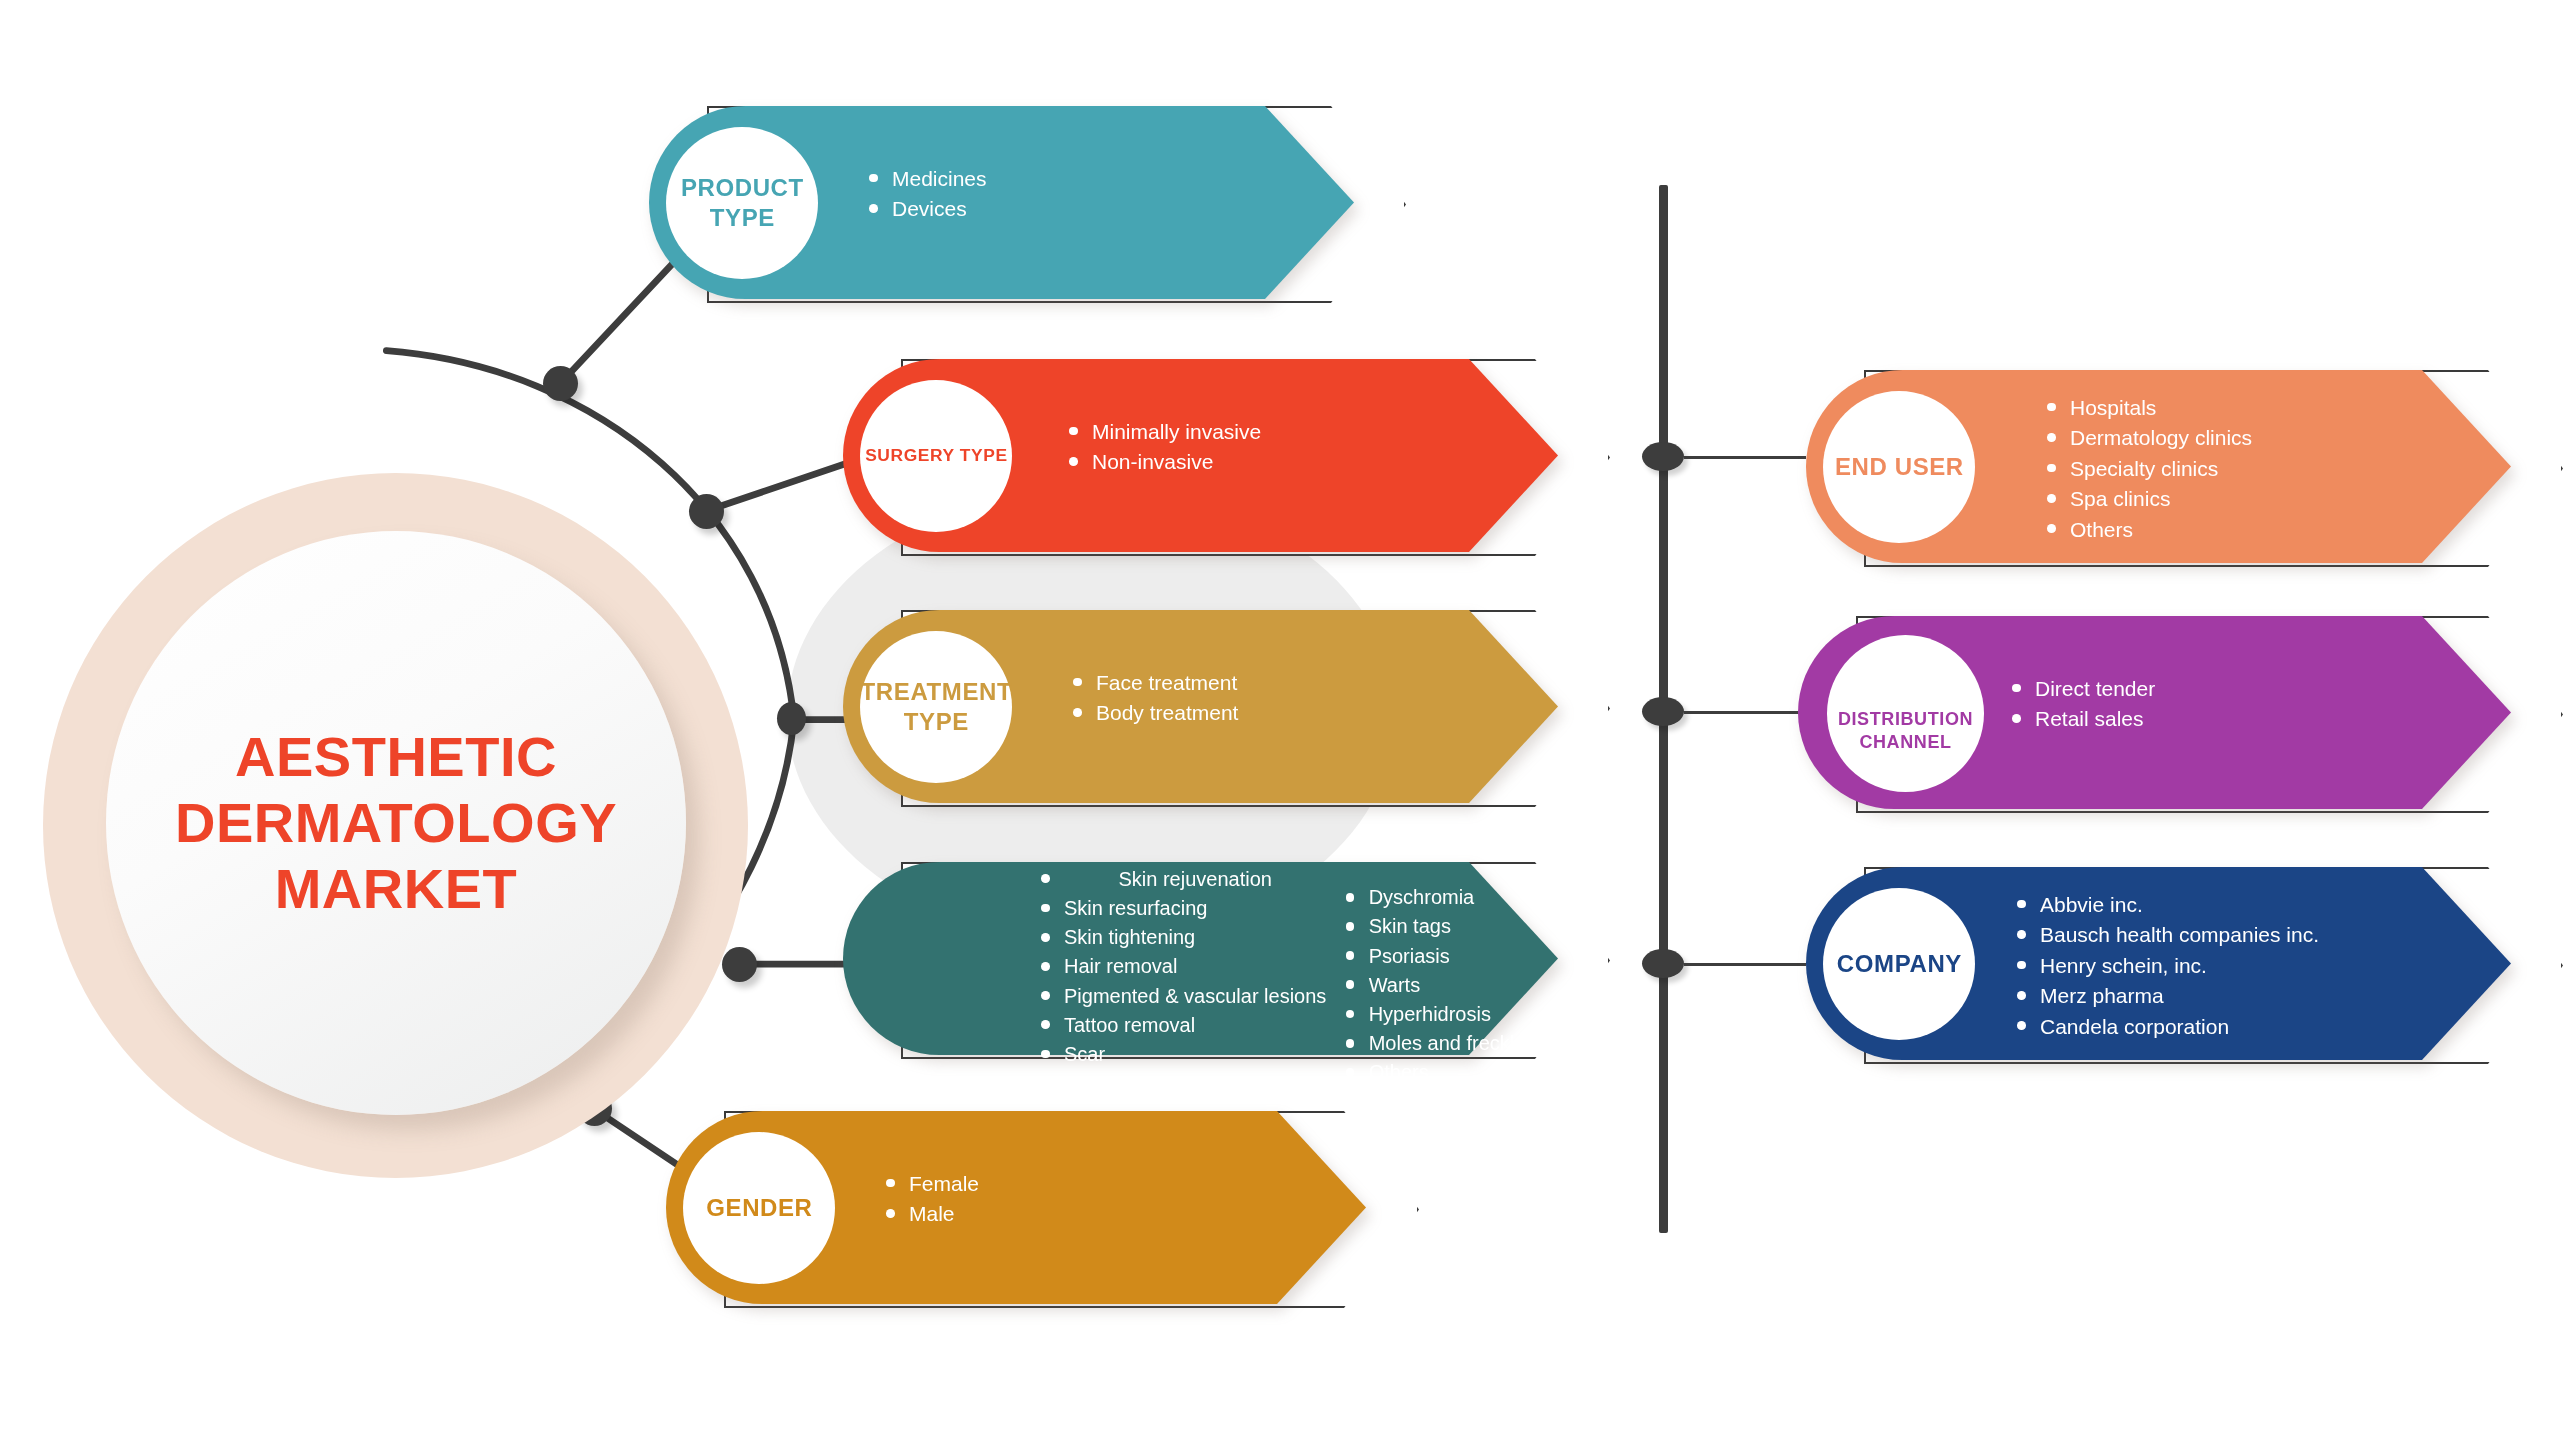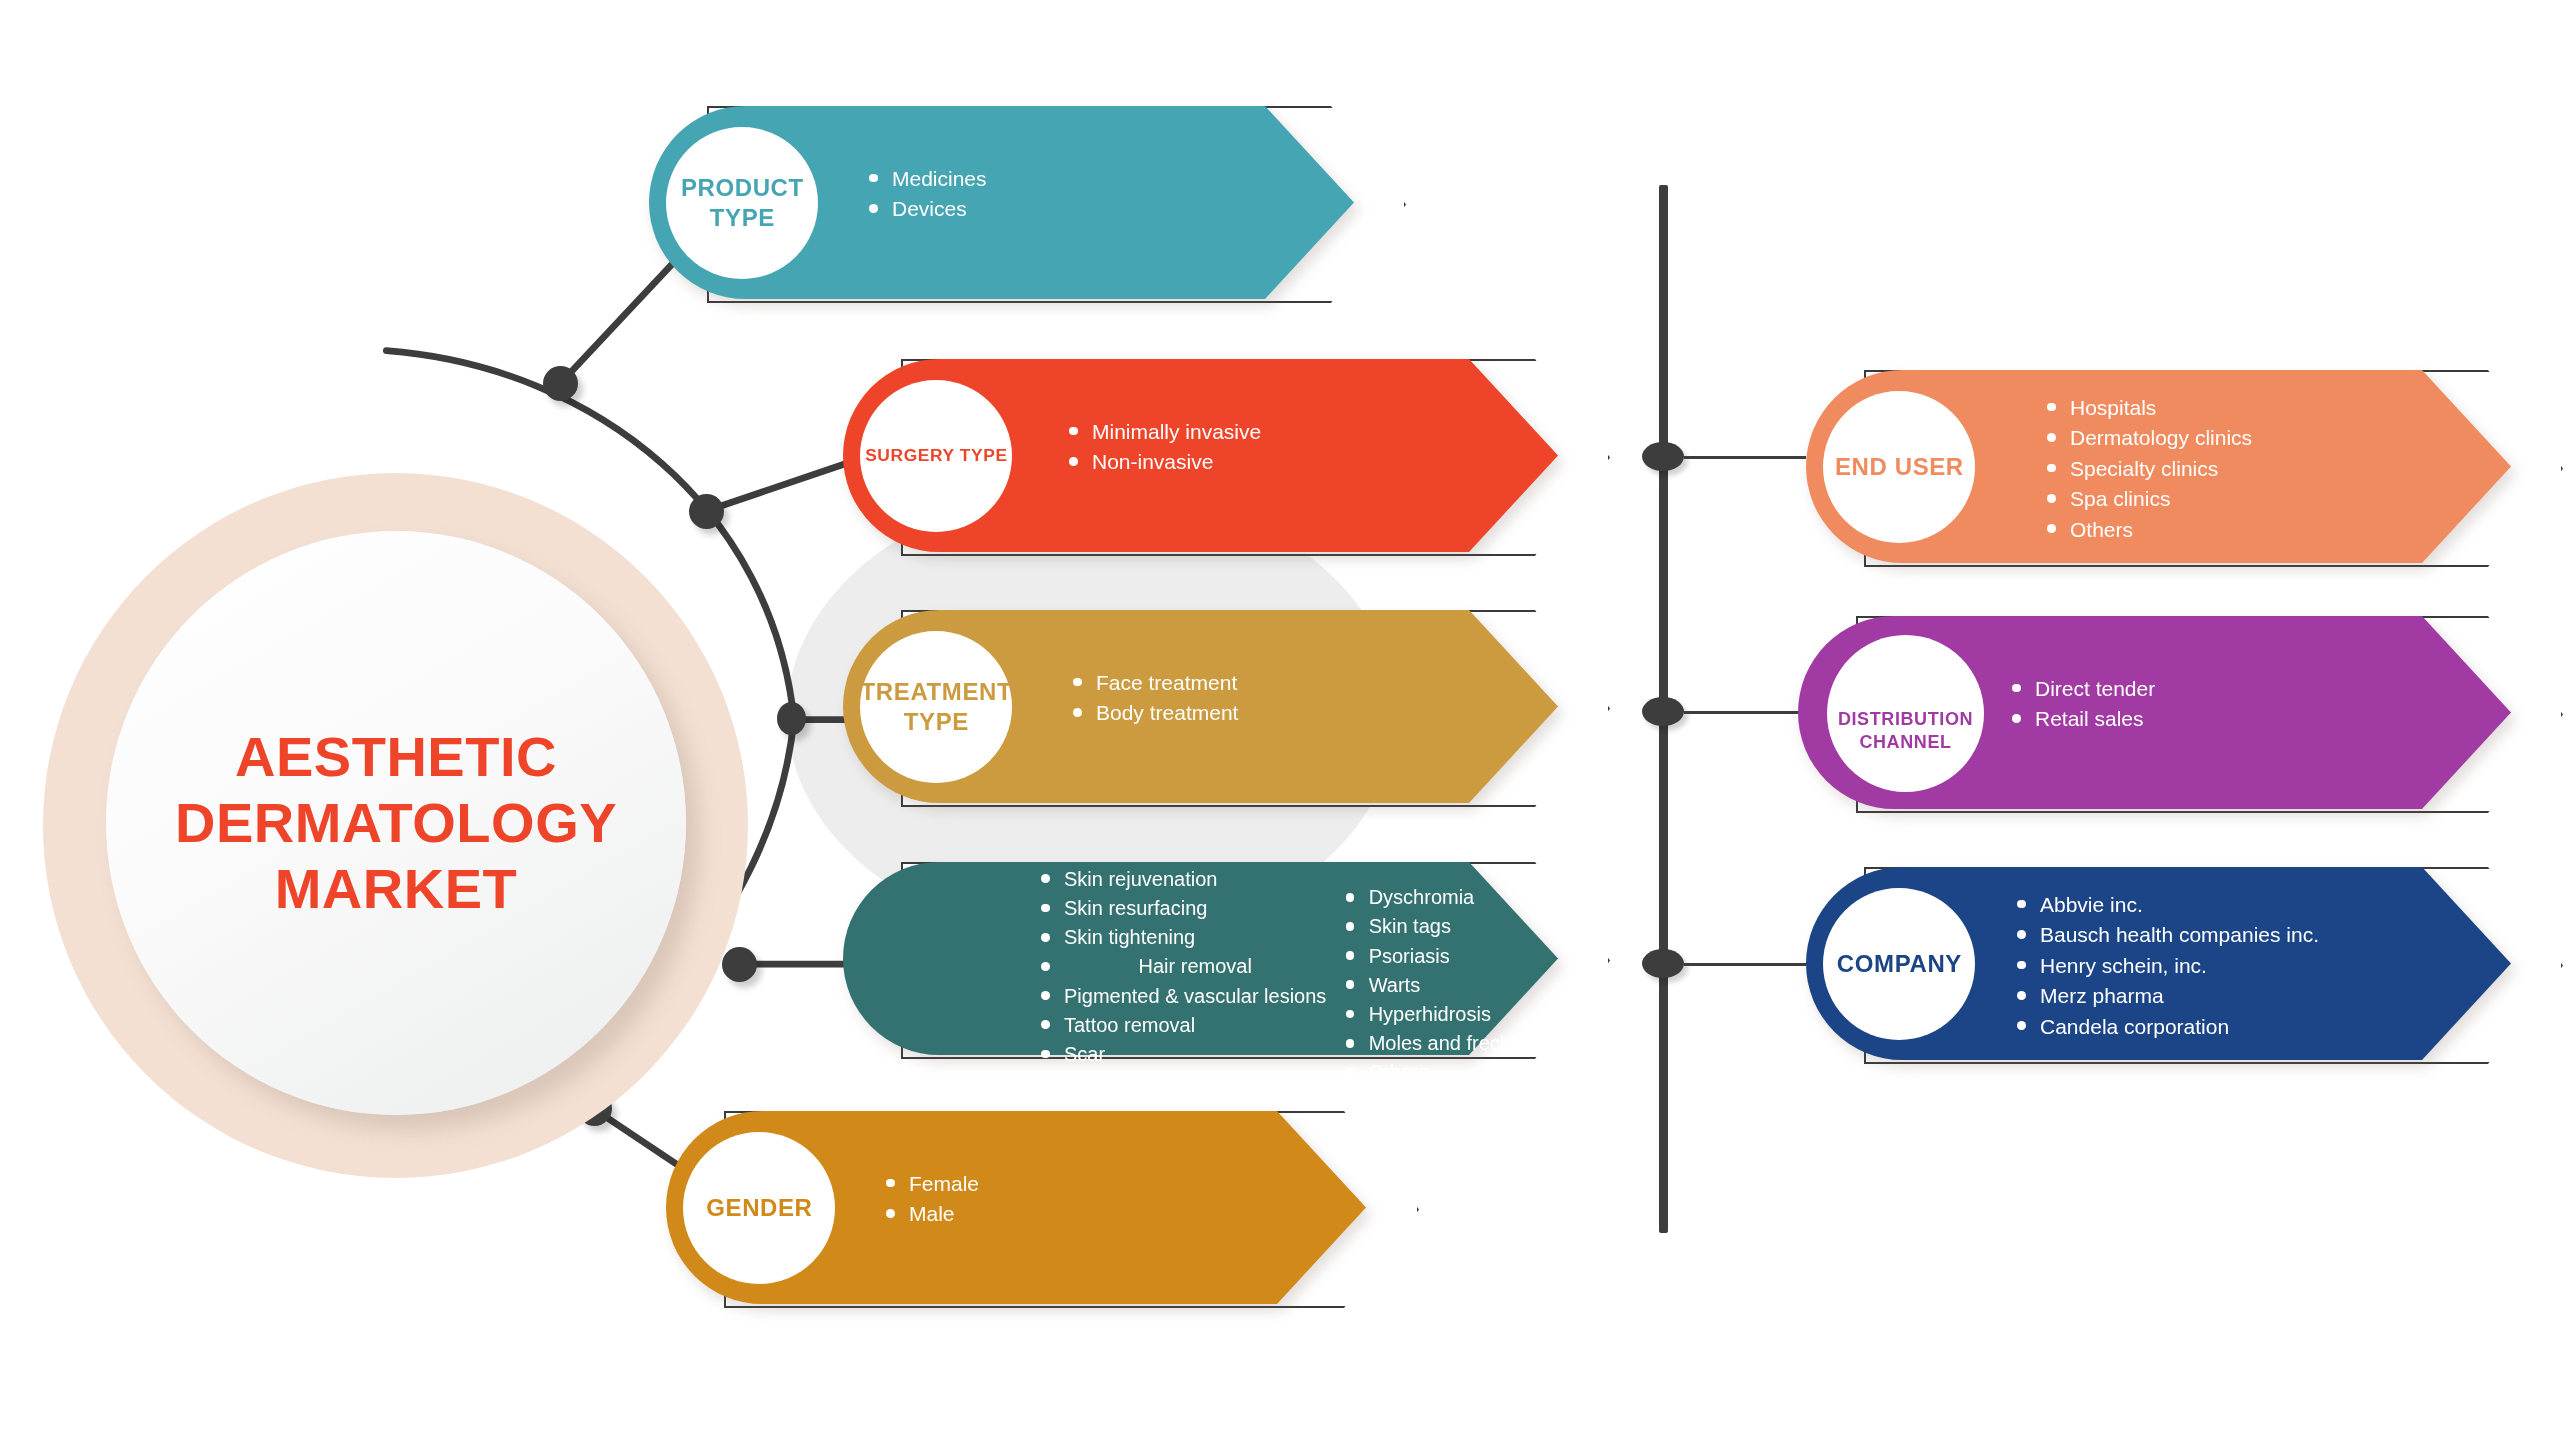--- a/index.html
+++ b/index.html
@@ -187,24 +187,24 @@
   <div class="row" style="left:843px;top:862px;width:763px;">
     <div class="ghost" style="left:58px;width:705px;">
         <div class="inner"></div>
       </div>
     <div class="arrow-shape drop" style="width:715px;">
       <div style="position:absolute;inset:0;background:#337270;border-radius:97px 0 0 97px;
                   clip-path:polygon(0 0,calc(100% - 89px) 0,100% 50%,calc(100% - 89px) 100%,0 100%);"></div>
     </div>
     <div class="lists" style="left:198px;top:4.8px;gap:19.3px;">
       <ul class="col" style="font-size:0;">
-        <li style="font-size:20px;">Skin rejuvenation</li>
+        <li style="font-size:20px;text-align:center;">Skin rejuvenation</li>
         <li style="font-size:20px;">Skin resurfacing</li>
         <li style="font-size:20px;">Skin tightening</li>
-        <li style="font-size:20px;text-align:center;">Hair removal</li>
+        <li style="font-size:20px;">Hair removal</li>
         <li style="font-size:20px;">Pigmented &amp; vascular lesions</li>
         <li style="font-size:20px;">Tattoo removal</li>
         <li style="font-size:20px;">Scar</li>
         <li style="font-size:20px;">Acne</li>
       </ul>
       <ul class="col" style="font-size:0;margin-top:18.4px;">
         <li style="font-size:20px;">Dyschromia</li>
         <li style="font-size:20px;">Skin tags</li>
         <li style="font-size:20px;">Psoriasis</li>
         <li style="font-size:20px;">Warts</li>

